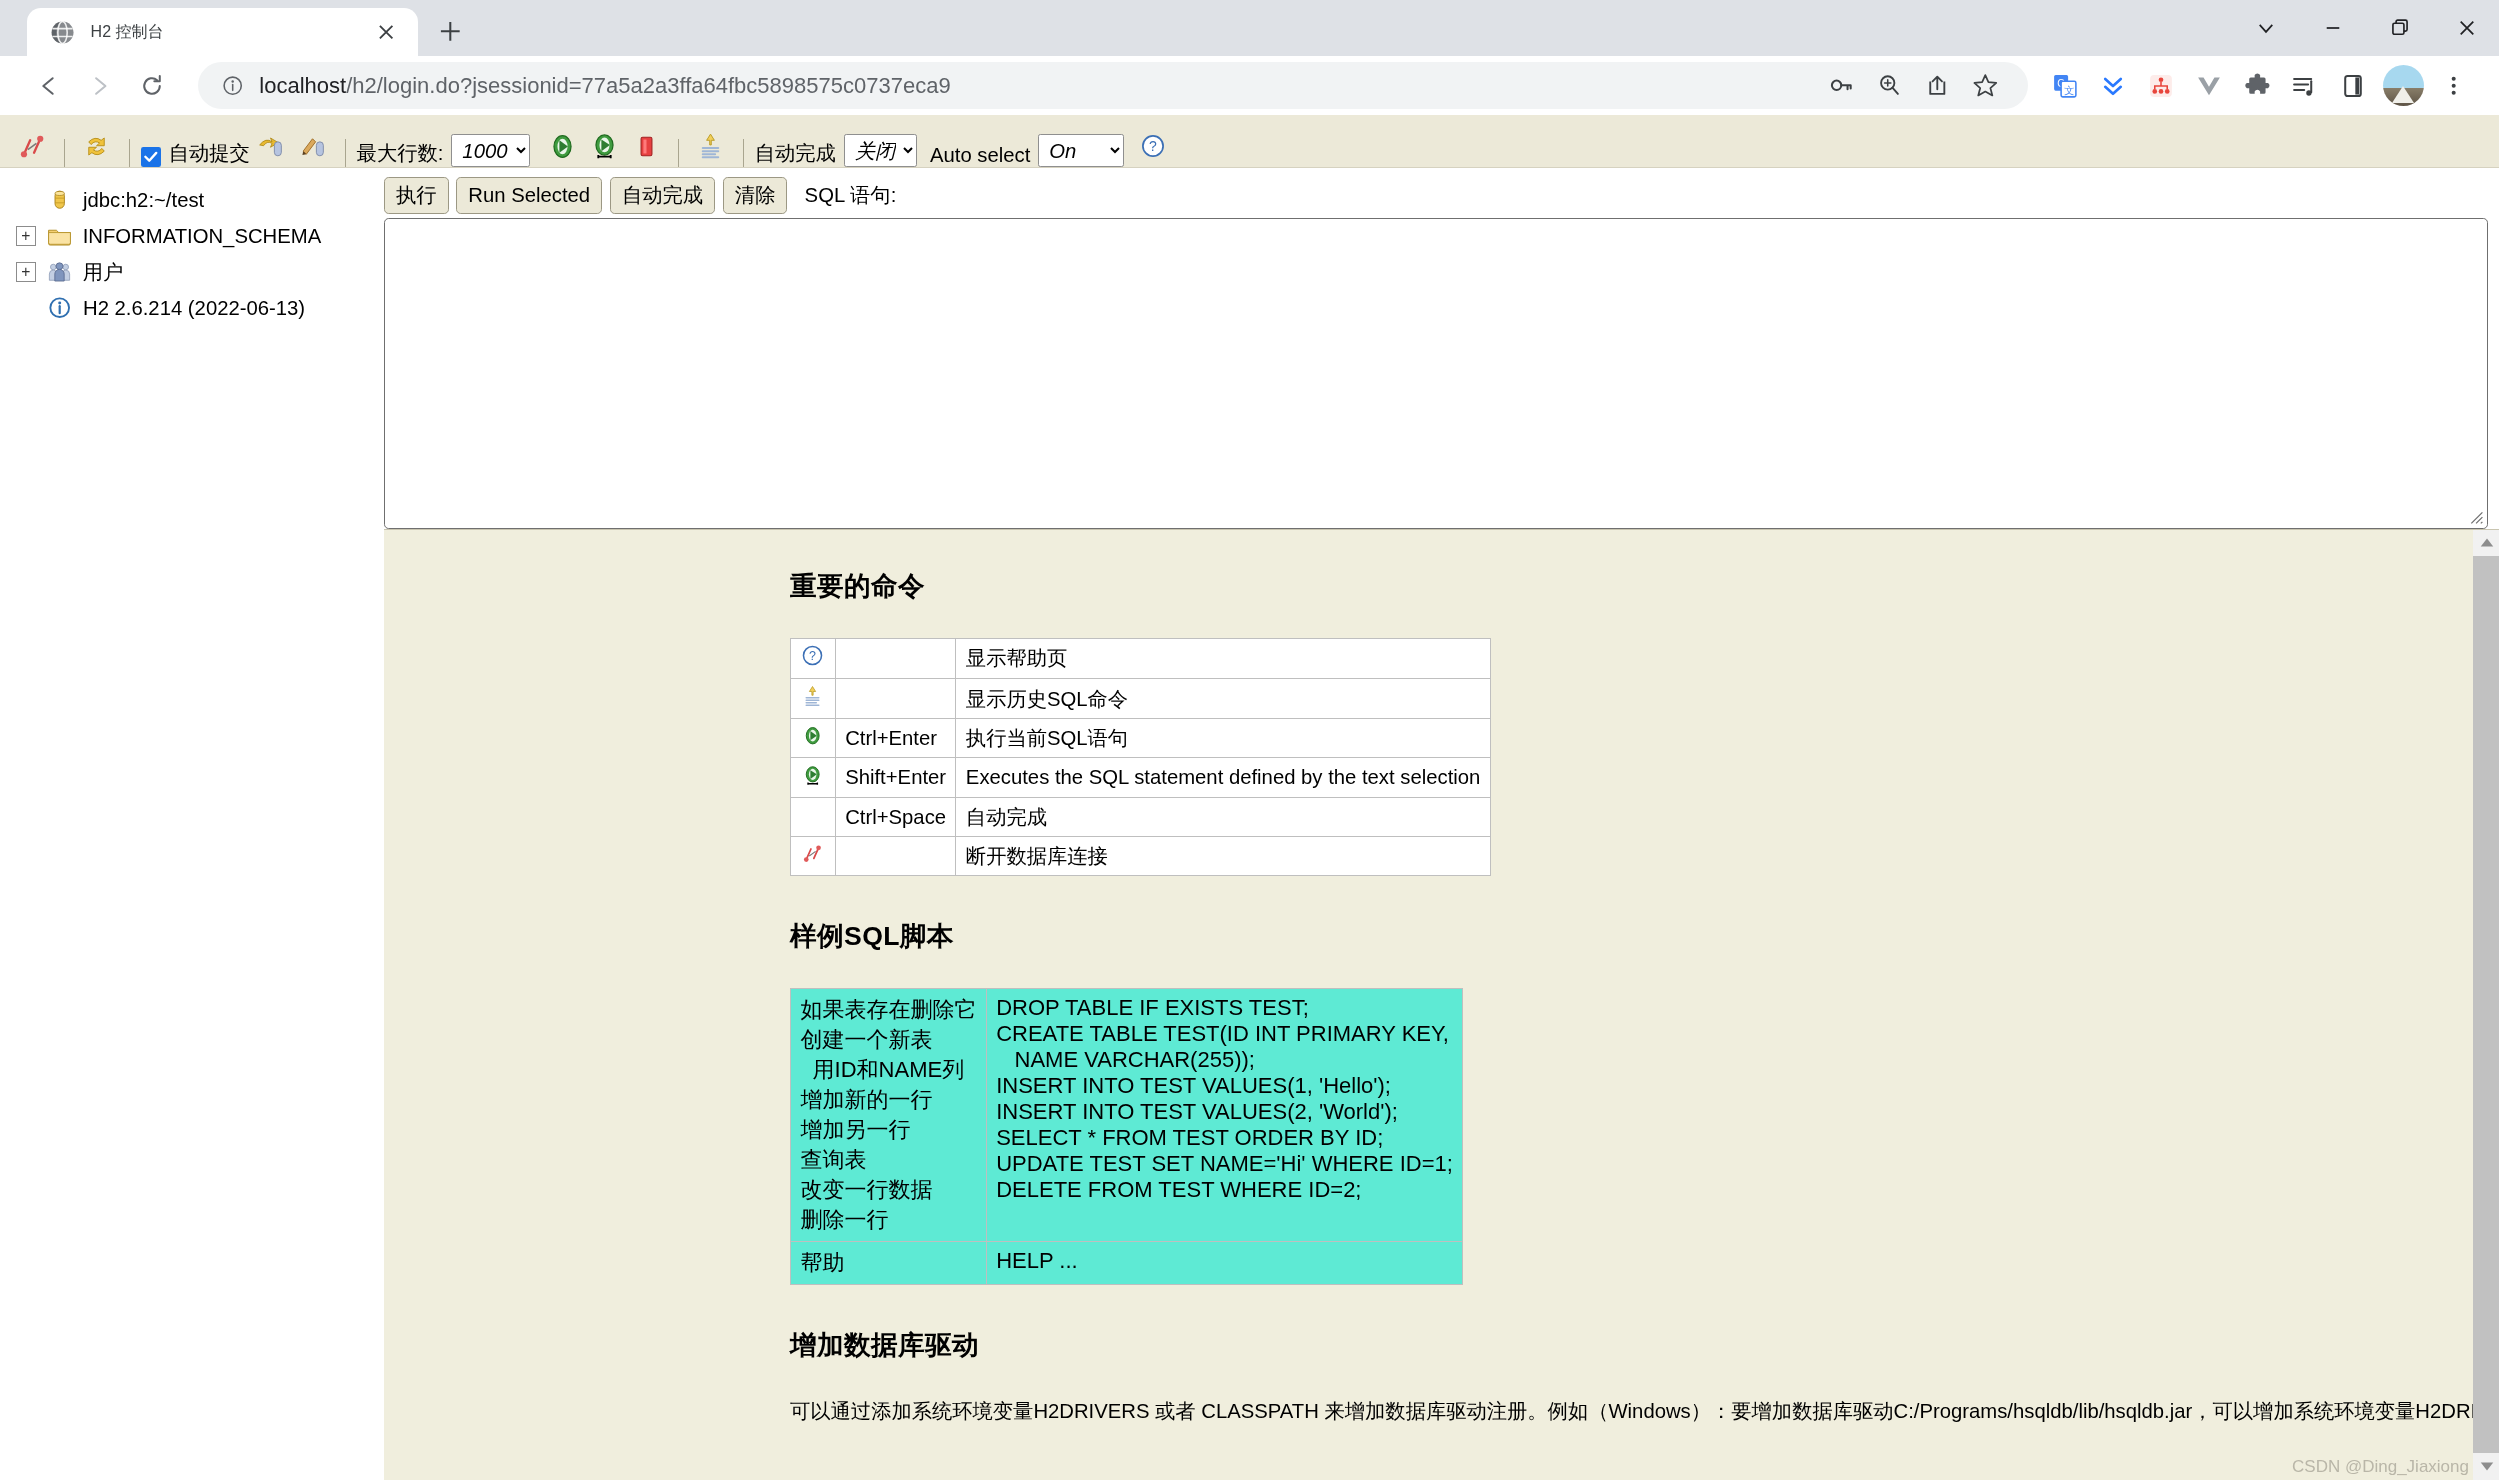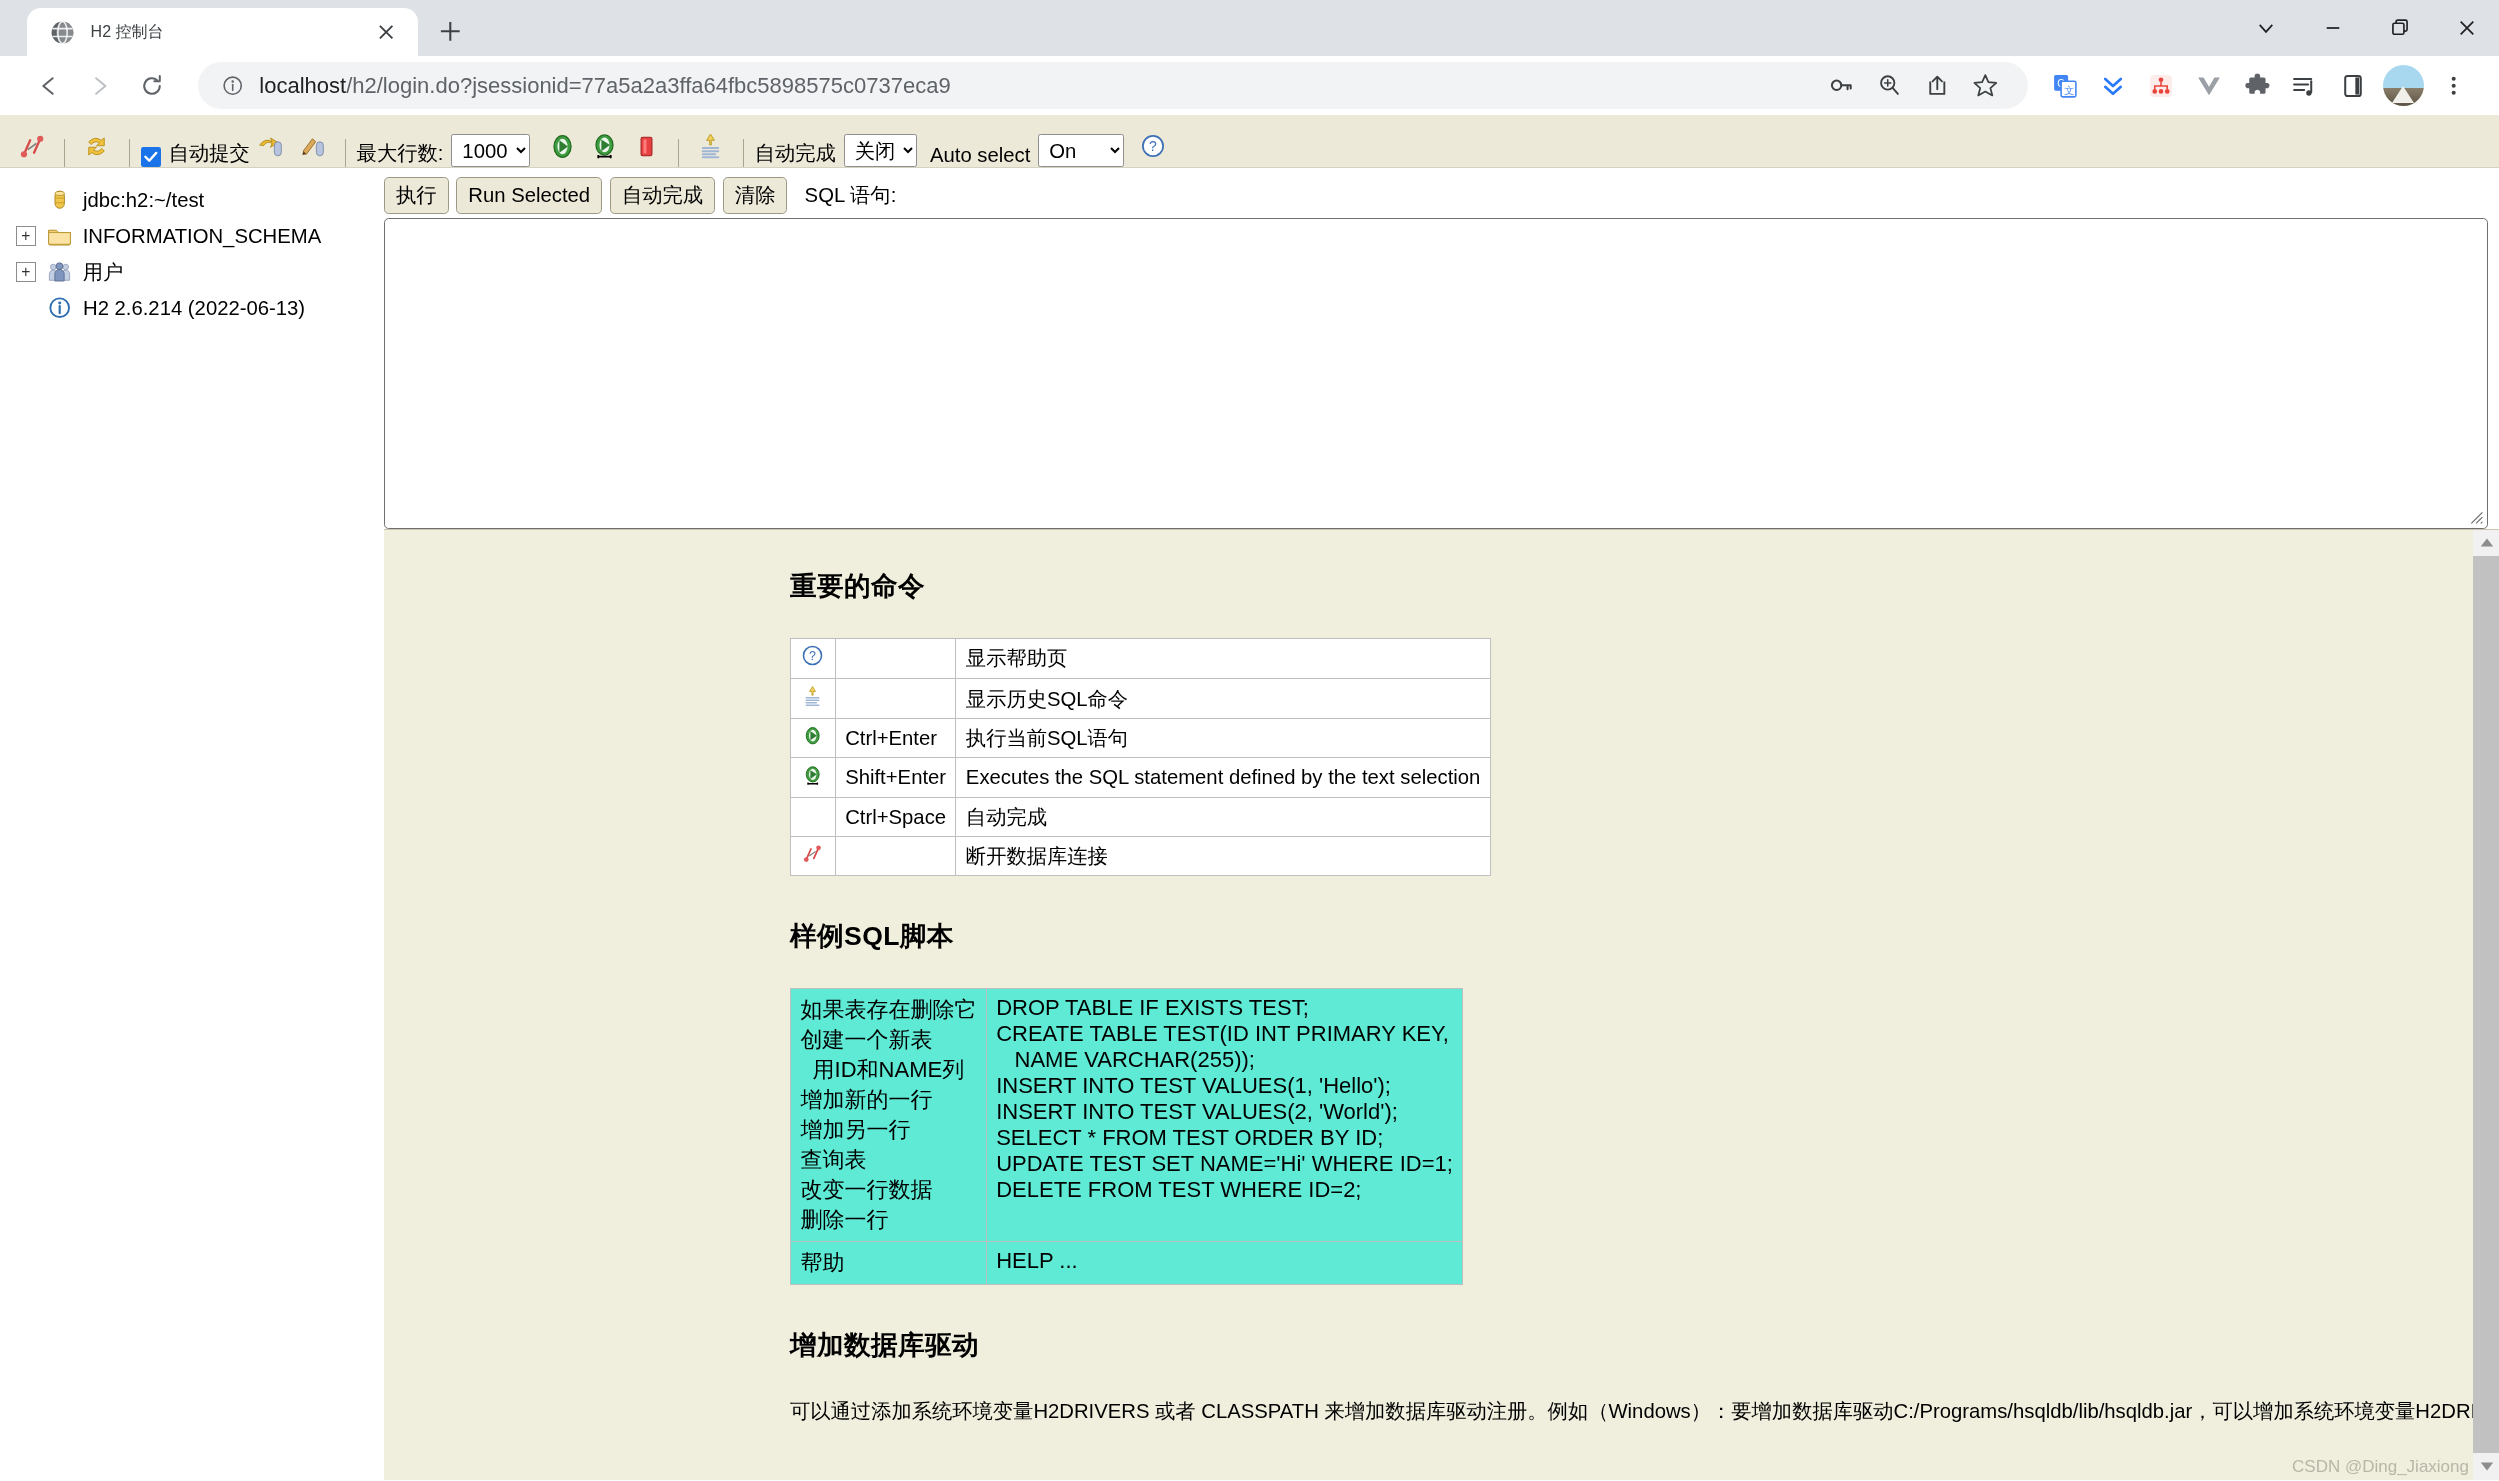--- a/index.html
+++ b/index.html
@@ -152,20 +152,21 @@
   .tb-select {
     font-size: 20.3px;
     font-family: "Liberation Sans", sans-serif;
     background: #fff;
     border: 1.6px solid #8f8f8f;
     border-radius: 2.3px;
     height: 33px;
     padding: 0 4.7px 0 6.2px;
     margin-left: 7.8px;
     color: #000;
+    font-style: italic;
   }
 
   .workspace {
     position: relative;
     height: 1312px;
     display: flex;
     background: #fff;
   }
   .sidebar {
     width: 384px;

